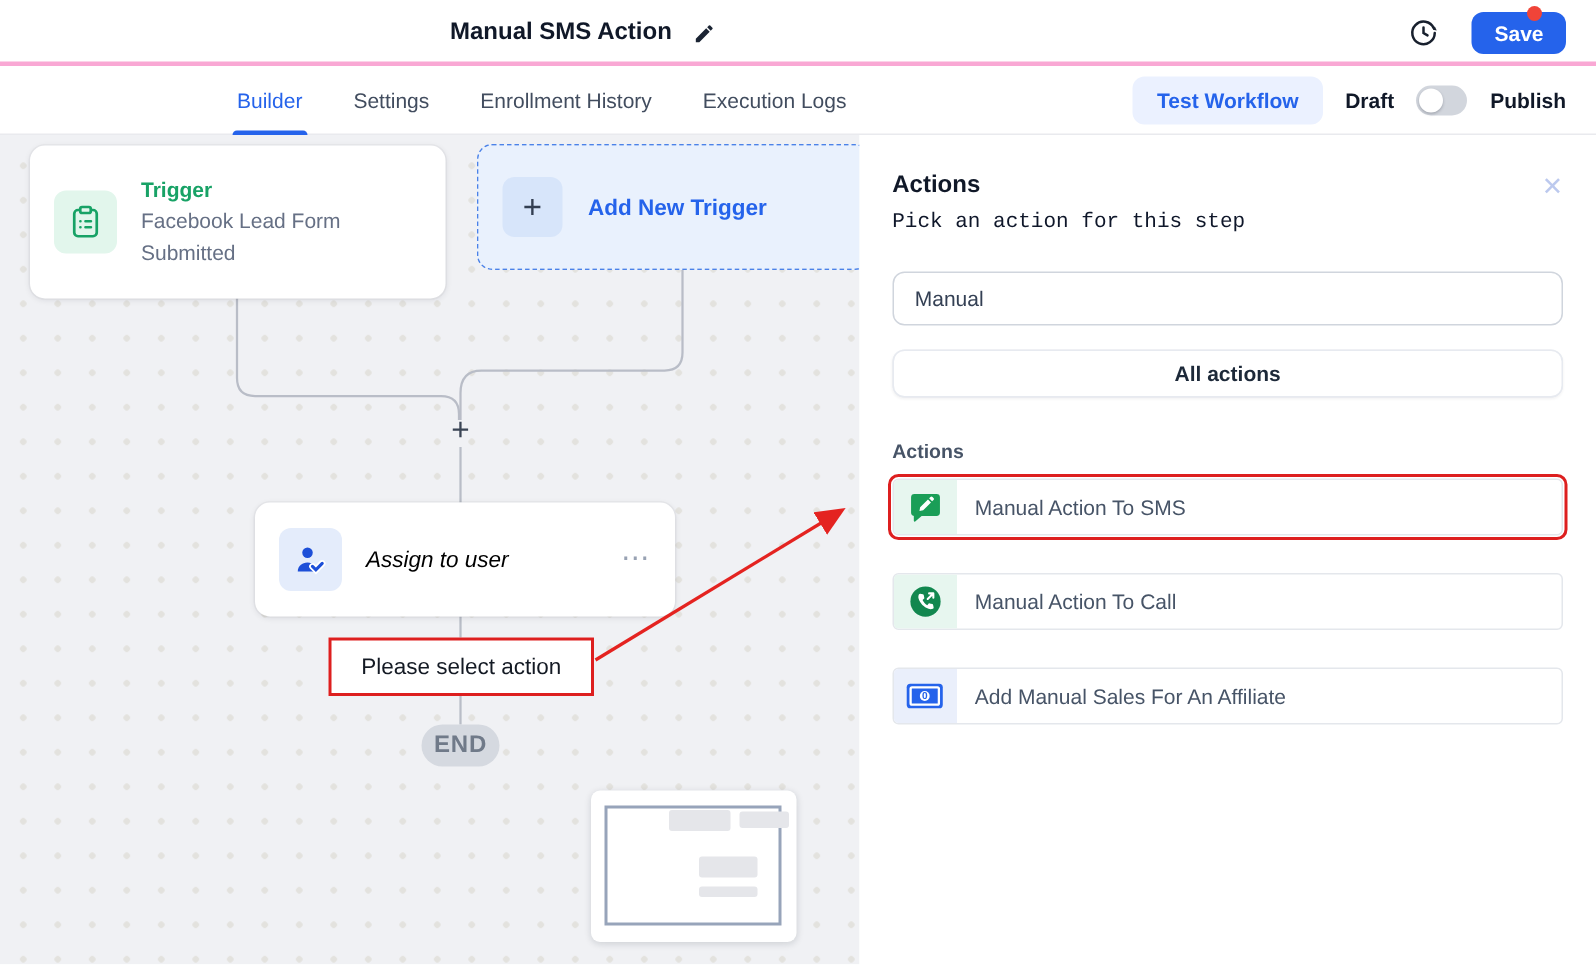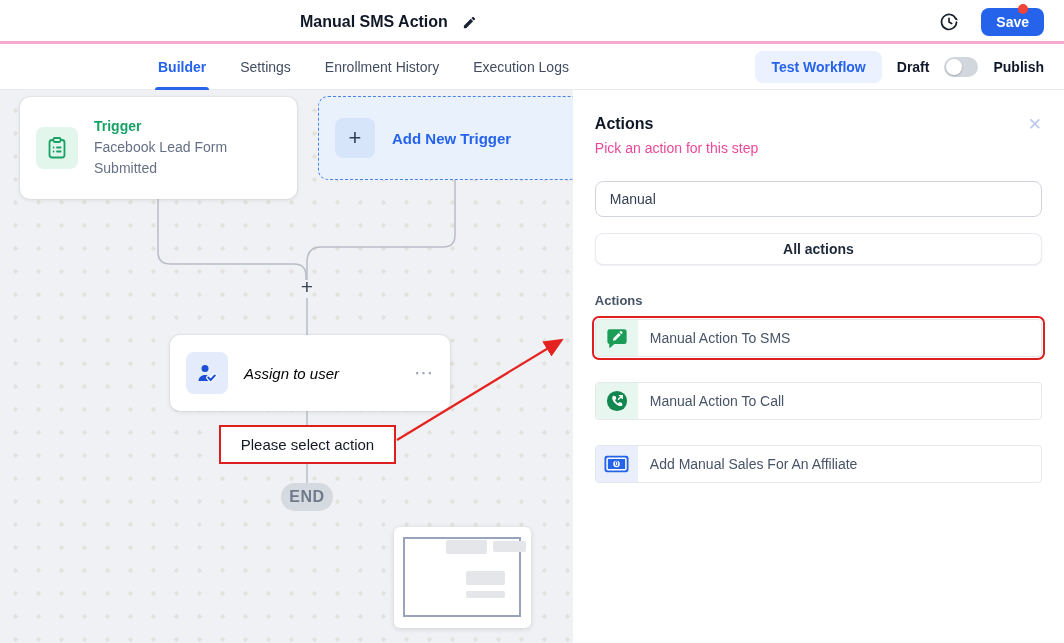--- a/index.html
+++ b/index.html
@@ -16,21 +16,21 @@
   .history-ic { display:flex; align-items:center; cursor:pointer; }
   .save-btn { position:relative; background:#2563eb; color:#fff; font-size:14px; font-weight:600;
               border:none; border-radius:8px; padding:6px 15px; height:28px; cursor:pointer;
               font-family:"Liberation Sans", sans-serif; }
   .save-dot { position:absolute; top:-4px; right:-4px; width:10px; height:10px; border-radius:50%; background:#f04438; }
 
   
   .tabbar { height:46px; border-bottom:1px solid #e9eaee; position:relative; background:#fff; }
   .tabs { display:flex; gap:34px; margin-left:158px; height:46px; }
   .tab { font-size:14px; color:#424d5f; font-weight:500; line-height:46px; position:relative; cursor:pointer; white-space:nowrap; }
-  .tab.active { color:#2563eb; font-weight:700; }
+  .tab.active { color:#2563eb; font-weight:400; }
   .tab.active::after { content:''; position:absolute; left:-3px; right:-3px; bottom:0; height:3px;
                        background:#2563eb; border-radius:3px 3px 0 0; }
   .tabbar-right { position:absolute; right:20px; top:0; height:46px; display:flex; align-items:center; gap:15px; }
   .test-btn { background:#ebf1ff; color:#2563eb; font-size:14px; font-weight:600; border:none;
               border-radius:8px; padding:8px 16px; cursor:pointer; font-family:"Liberation Sans", sans-serif; }
   .pub-label { font-size:14px; font-weight:600; color:#101828; }
   .toggle { width:34px; height:20px; border-radius:10px; background:#d2d6dd; position:relative; cursor:pointer; }
   .toggle .knob { position:absolute; left:2px; top:2px; width:16px; height:16px; border-radius:50%;
                   background:#fff; box-shadow:0 1px 2px rgba(16,24,40,.25); }
 
@@ -82,21 +82,21 @@
   .mm-b1 { left:52px; top:13px; width:41px; height:14px; }
   .mm-b2 { left:99px; top:14px; width:33px; height:11px; }
   .mm-b3 { left:72px; top:44px; width:39px; height:14px; }
   .mm-b4 { left:72px; top:64px; width:39px; height:7px; }
 
   
   .panel { width:518px; height:553px; background:#fff; padding:25px 22px 0; position:relative; }
   .panel-head { display:flex; justify-content:space-between; align-items:center; }
   .panel-title { font-size:16px; font-weight:700; color:#101828; }
   .close-ic { font-size:17px; color:#bcc9ee; cursor:pointer; line-height:1; }
-  .panel-sub { margin-top:7px; font-size:14px; color:#ec4899; }
+  .panel-sub { margin-top:7px; font-size:14px; color:#0f172a;font-family:Liberation Mono, monospace; }
   .search-input { margin-top:25px; width:100%; height:36px; border:1px solid #d0d5dd; border-radius:8px;
                   padding:0 14px; font-size:14px; color:#344054; font-family:"Liberation Sans", sans-serif;
                   outline:none; background:#fff; }
   .seg { margin-top:16px; height:32px; background:#f2f4f7; border-radius:8px; display:flex; }
   .seg-opt { flex:1; display:flex; align-items:center; justify-content:center; font-size:14px;
              font-weight:600; color:#1d2939; border-radius:8px; cursor:pointer; }
   .seg-opt.selected { background:#fff; border:1px solid #e7eaf0; box-shadow:0 1px 2px rgba(16,24,40,.06); }
   .section-label { margin-top:28px; font-size:13px; font-weight:700; color:#475467; }
   .action-list { margin-top:11px; display:flex; flex-direction:column; gap:25px; }
   .action-item { height:38px; border:1px solid #e4e7ec; border-radius:4px; background:#fff;

